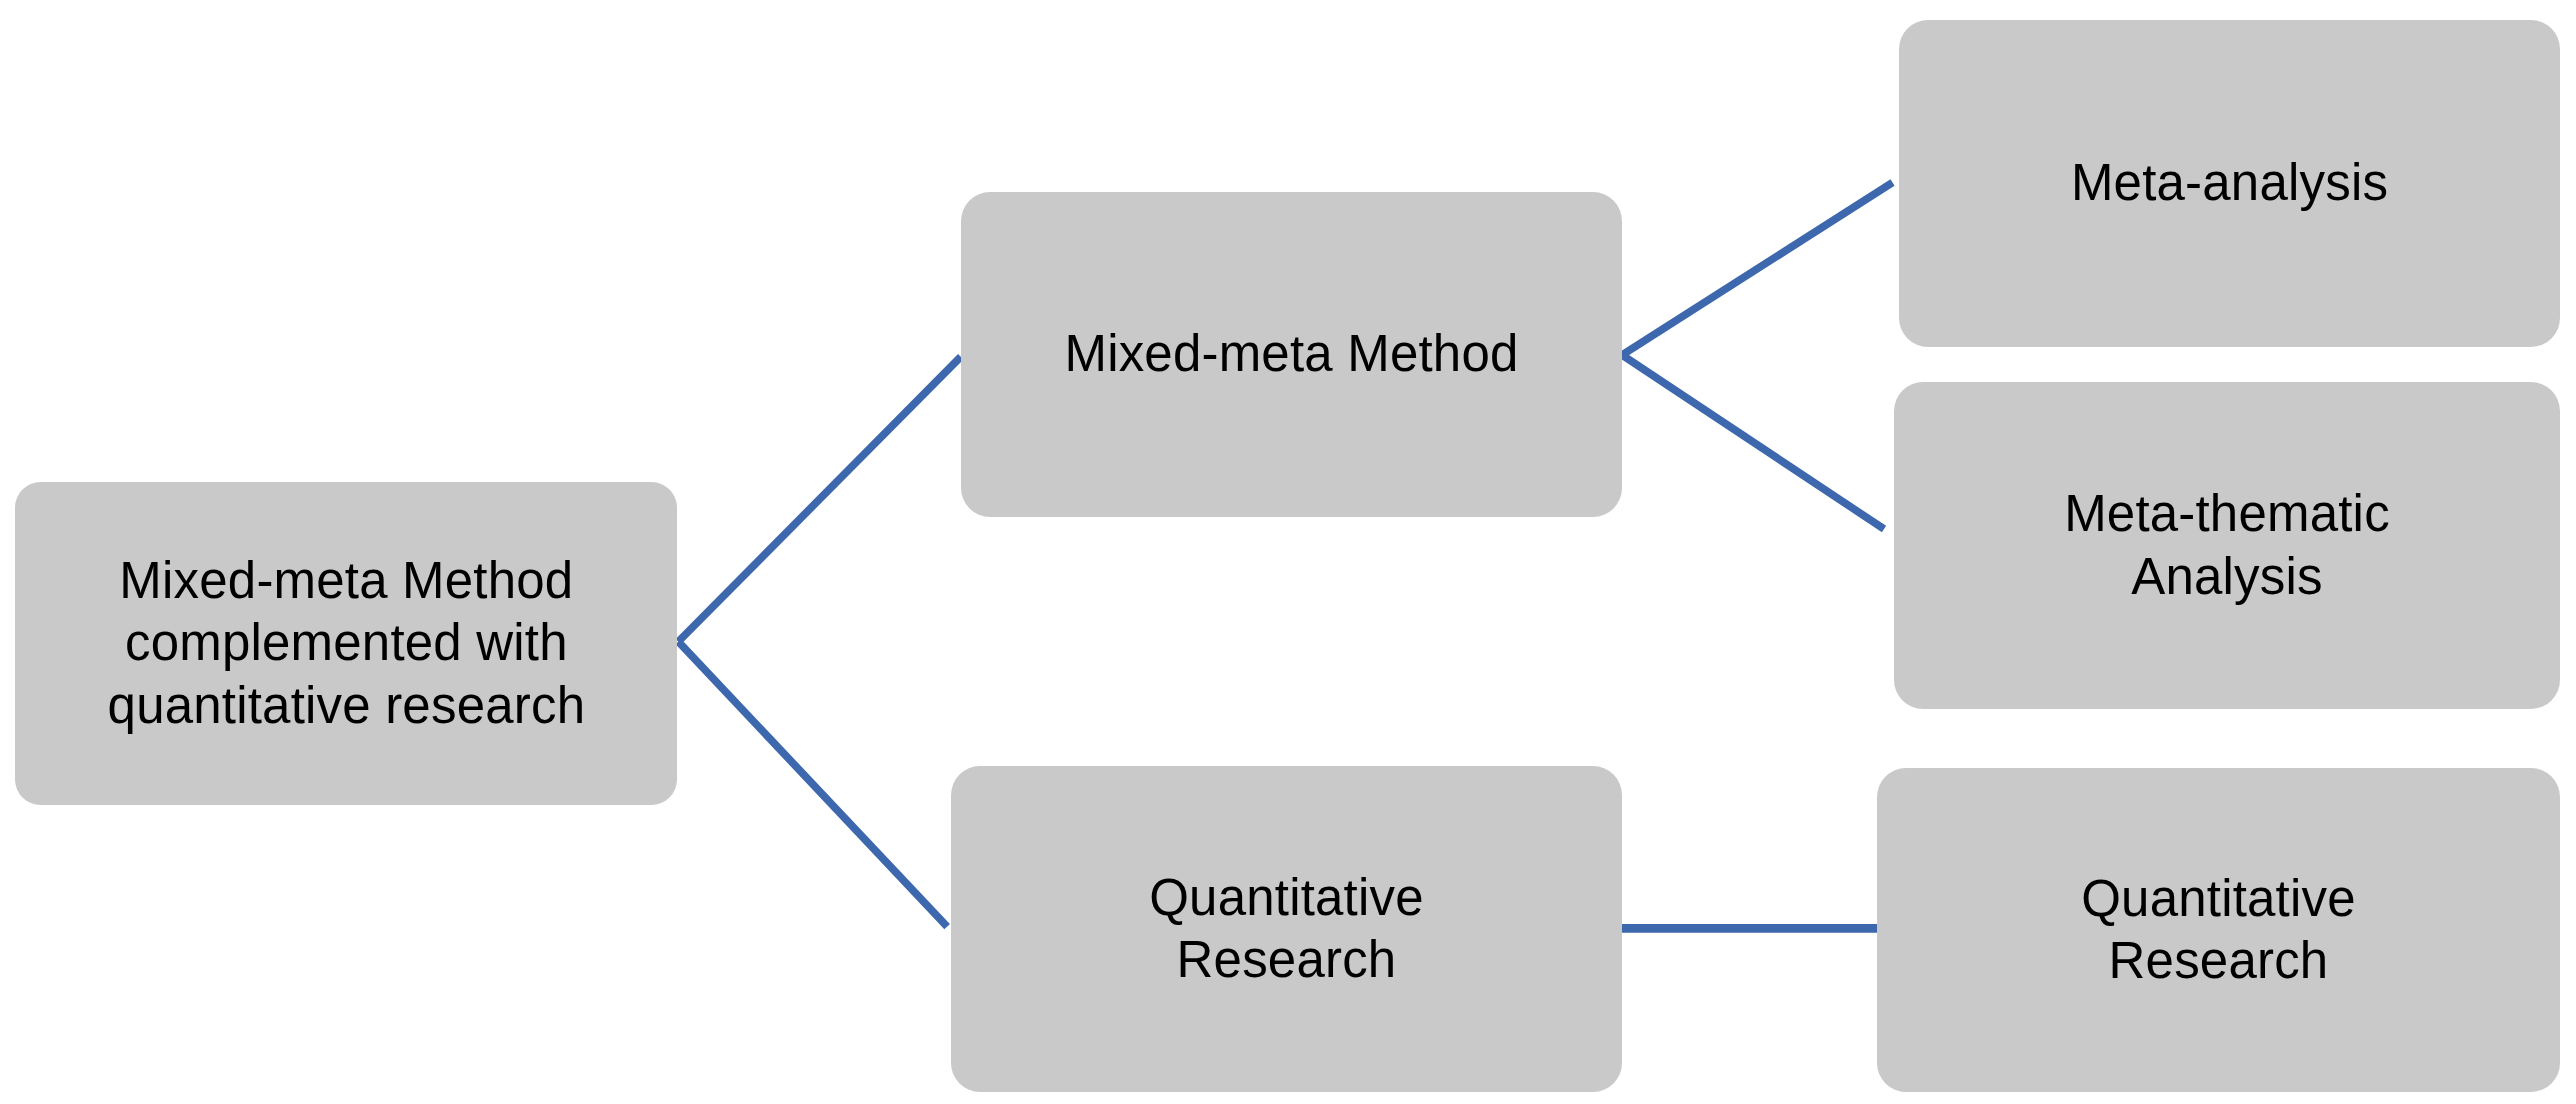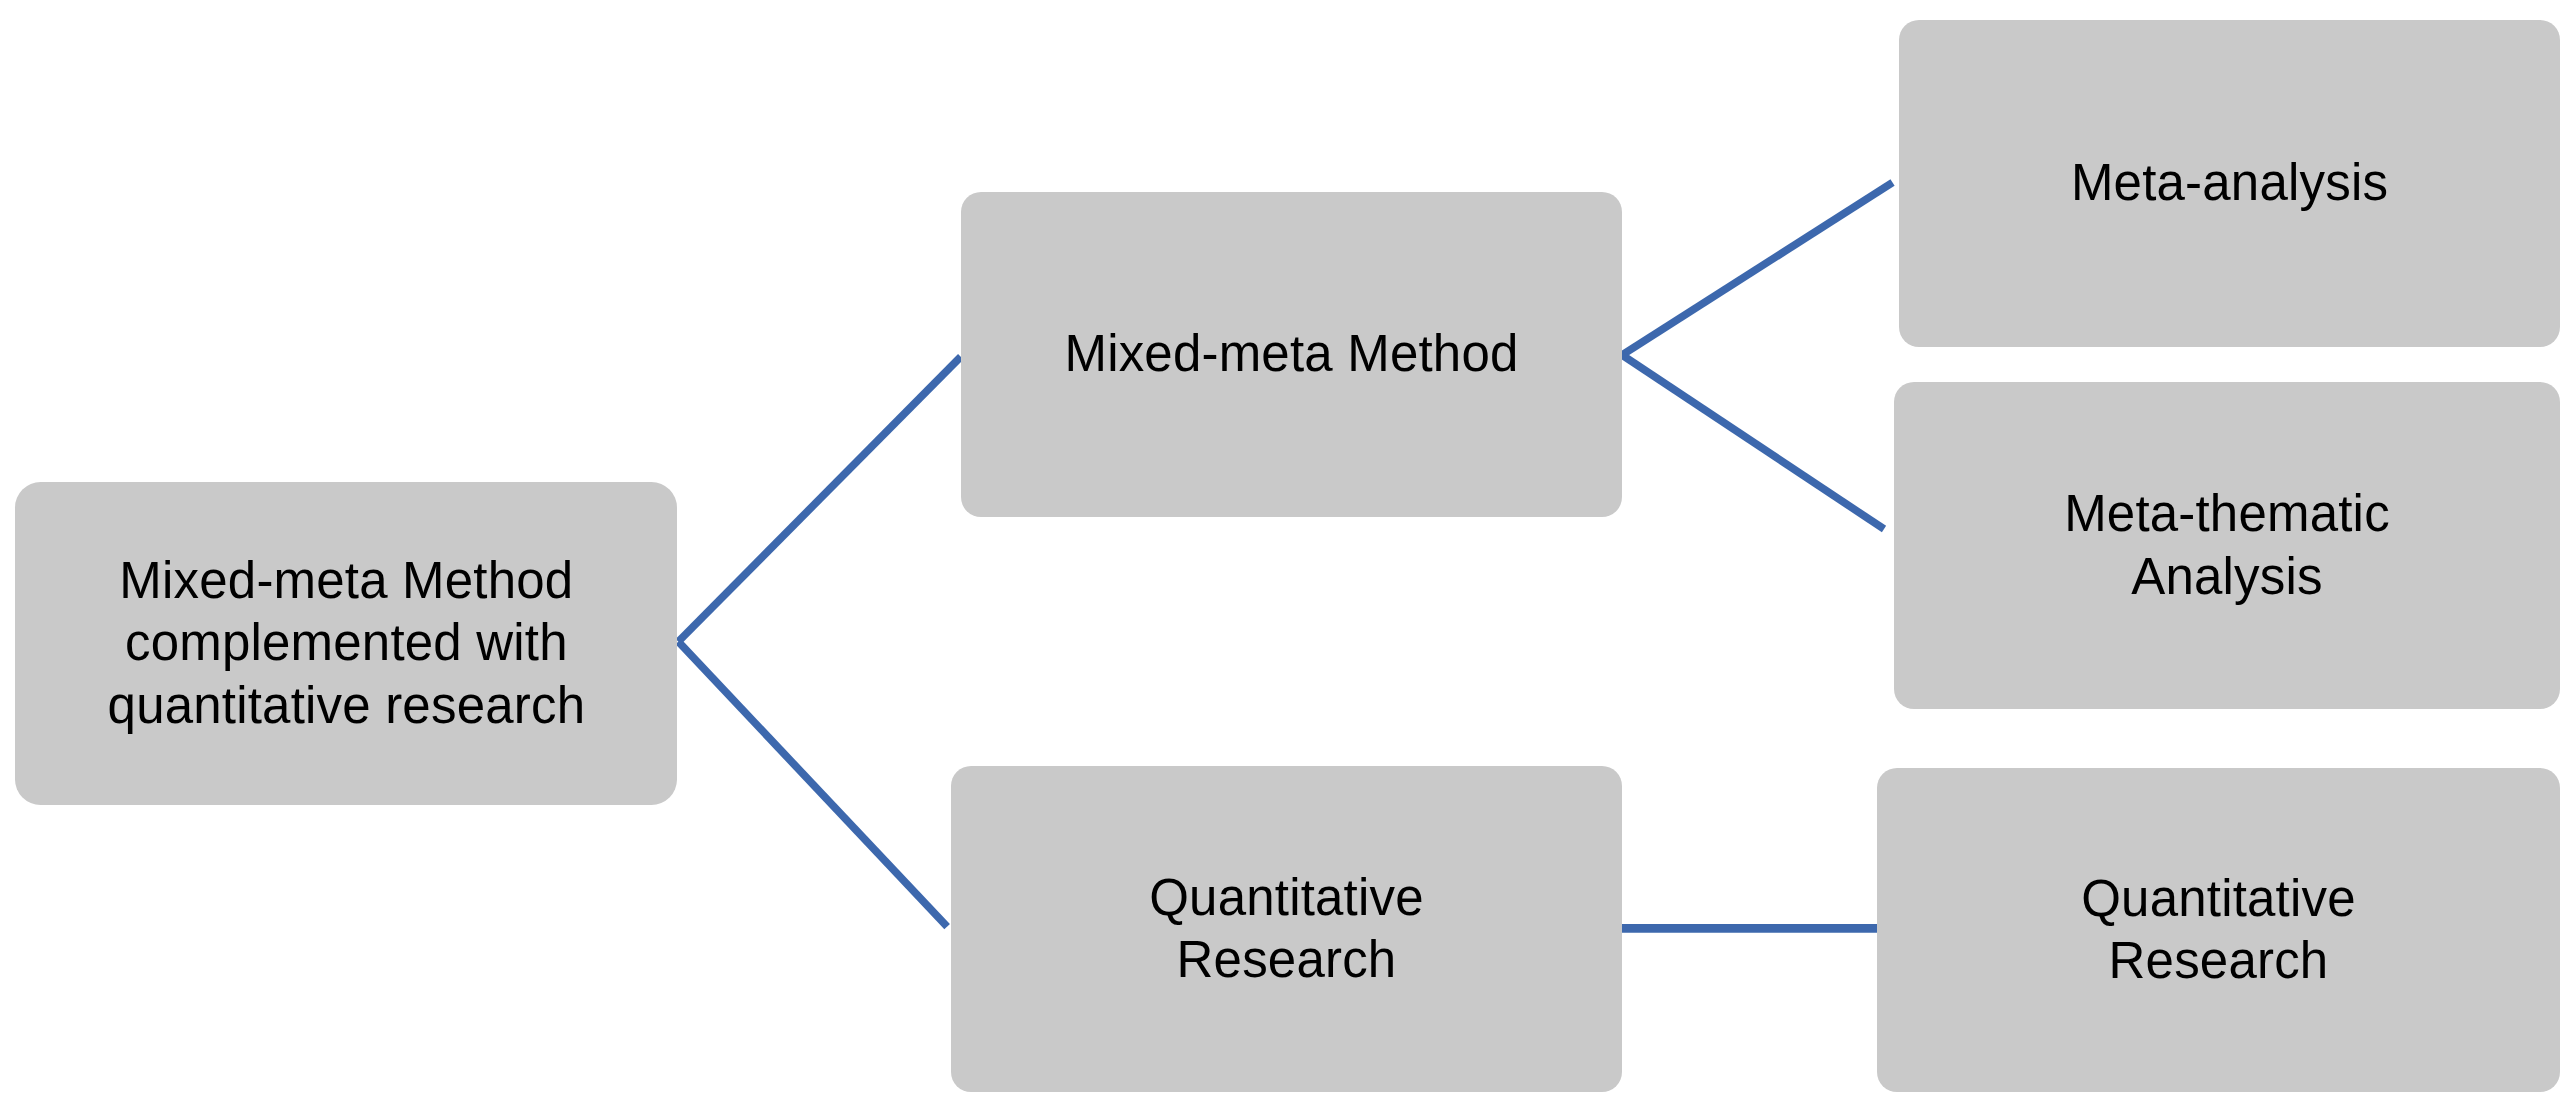--- a/index.html
+++ b/index.html
@@ -22,21 +22,21 @@
     left: 0;
     top: 0;
     width: 2576px;
     height: 1105px;
     pointer-events: none;
   }
   .node {
     position: absolute;
     box-sizing: border-box;
     background: #c9c9c9;
-    border-radius: 20px;
+    border-radius: 29px;
     display: flex;
     align-items: center;
     justify-content: center;
     text-align: center;
     color: #000000;
     font-size: 51px;
     line-height: 1.22;
     font-weight: 400;
     padding: 8.5px 22px;
     letter-spacing: 0.2px;

